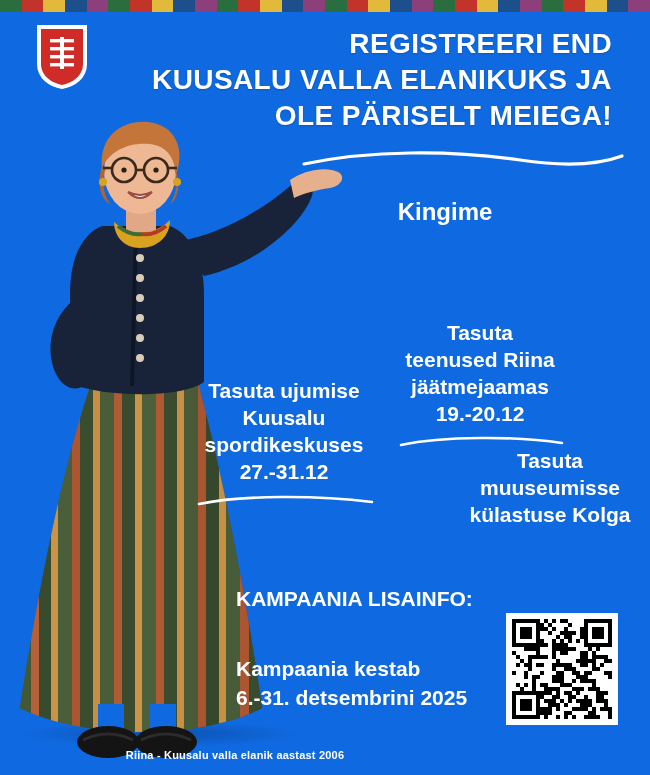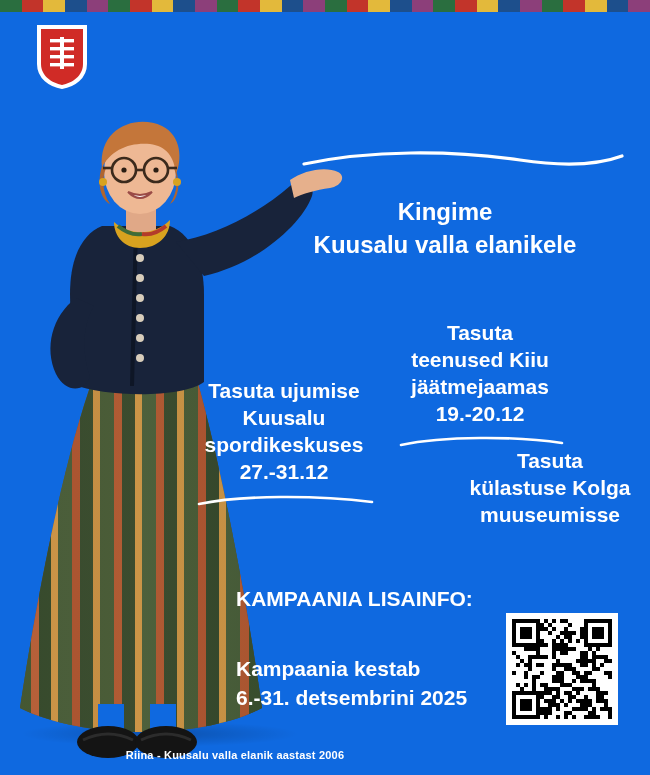--- a/index.html
+++ b/index.html
@@ -203,20 +203,25 @@
       <g fill="#ffffff">
         <rect x="14" y="15" width="24" height="3.4"></rect>
         <rect x="14" y="23" width="24" height="3.4"></rect>
         <rect x="14" y="31" width="24" height="3.4"></rect>
         <rect x="14" y="39" width="24" height="3.4"></rect>
         <rect x="24" y="13" width="4" height="32"></rect>
       </g>
     </svg>
   </div>
 
+  <div id="headline">
+    <span class="hl">REGISTREERI END</span>
+    <span class="hl">KUUSALU VALLA ELANIKUKS JA</span>
+    <span class="hl">OLE PÄRISELT MEIEGA!</span>
+  </div>
 
   <svg class="swoosh" style="left:300px; top:148px;" width="330" height="26">
     <path d="M4 16 C70 2, 150 2, 220 12 C260 18, 295 18, 322 8" fill="none" stroke="#ffffff" stroke-width="3.2" stroke-linecap="round"></path>
   </svg>
 
   <div id="ground"></div>
   <svg id="person" viewBox="0 0 360 660">
     <defs>
       <linearGradient id="skirtg" x1="0" y1="0" x2="1" y2="0">
         <stop offset="0%" stop-color="#5d4a33"></stop>
@@ -308,47 +313,46 @@
     <circle cx="134" cy="62" r="2.6" fill="#2a1d13"></circle>
     <circle cx="166" cy="62" r="2.6" fill="#2a1d13"></circle>
     <path d="M138 84 q12 12 24 0 q-12 6 -24 0 Z" fill="#ffffff" stroke="#9a4b46" stroke-width="2"></path>
 
     <circle cx="113" cy="74" r="4" fill="#d8a21f"></circle>
     <circle cx="187" cy="74" r="4" fill="#d8a21f"></circle>
   </svg>
 
   <div id="gift-intro">
     <span>Kingime</span>
-    <span>Kuusalu valla elanikele</span>
   </div>
 
   <div class="offer" id="offer-0">
     <span>Tasuta ujumise</span>
     <span>Kuusalu</span>
     <span>spordikeskuses</span>
     <span>27.-31.12</span>
   </div>
   <svg class="swoosh" style="left:196px; top:493px;" width="180" height="18">
     <path d="M3 11 C45 2, 120 2, 176 9" fill="none" stroke="#ffffff" stroke-width="2.6" stroke-linecap="round"></path>
   </svg>
 
   <div class="offer" id="offer-1">
     <span>Tasuta</span>
-    <span>teenused Kiiu</span>
+    <span>teenused Riina</span>
     <span>jäätmejaamas</span>
     <span>19.-20.12</span>
   </div>
   <svg class="swoosh" style="left:398px; top:434px;" width="168" height="18">
     <path d="M3 11 C45 2, 118 2, 164 9" fill="none" stroke="#ffffff" stroke-width="2.6" stroke-linecap="round"></path>
   </svg>
 
   <div class="offer" id="offer-2">
     <span>Tasuta</span>
+    <span>muuseumisse</span>
     <span>külastuse Kolga</span>
-    <span>muuseumisse</span>
   </div>
 
   <div id="info">
     <span>KAMPAANIA LISAINFO:</span>
   </div>
 
   <div id="duration">
     <span>Kampaania kestab</span>
     <span>6.-31. detsembrini 2025</span>
   </div>

